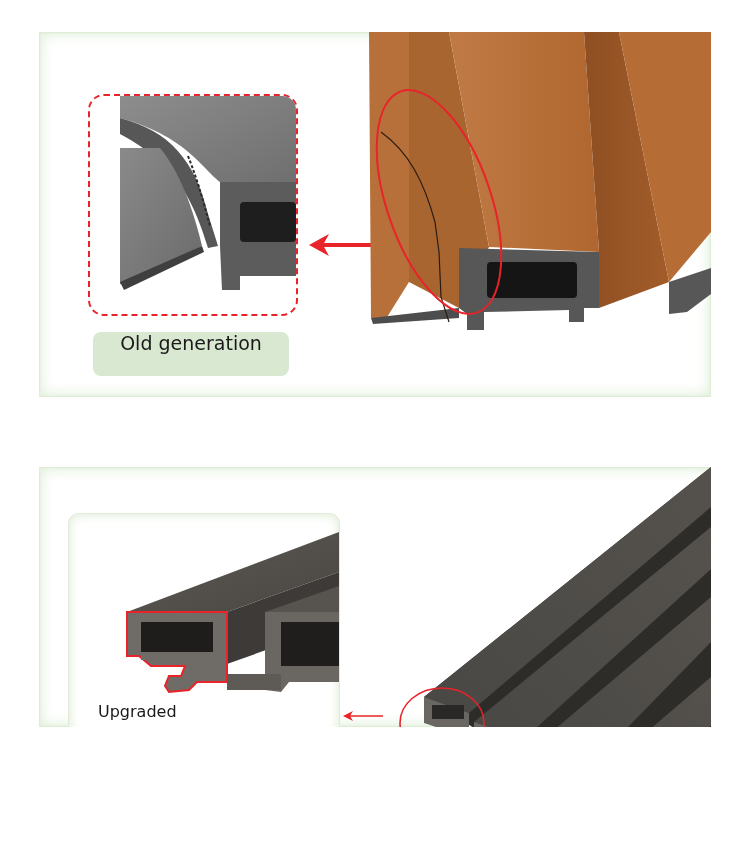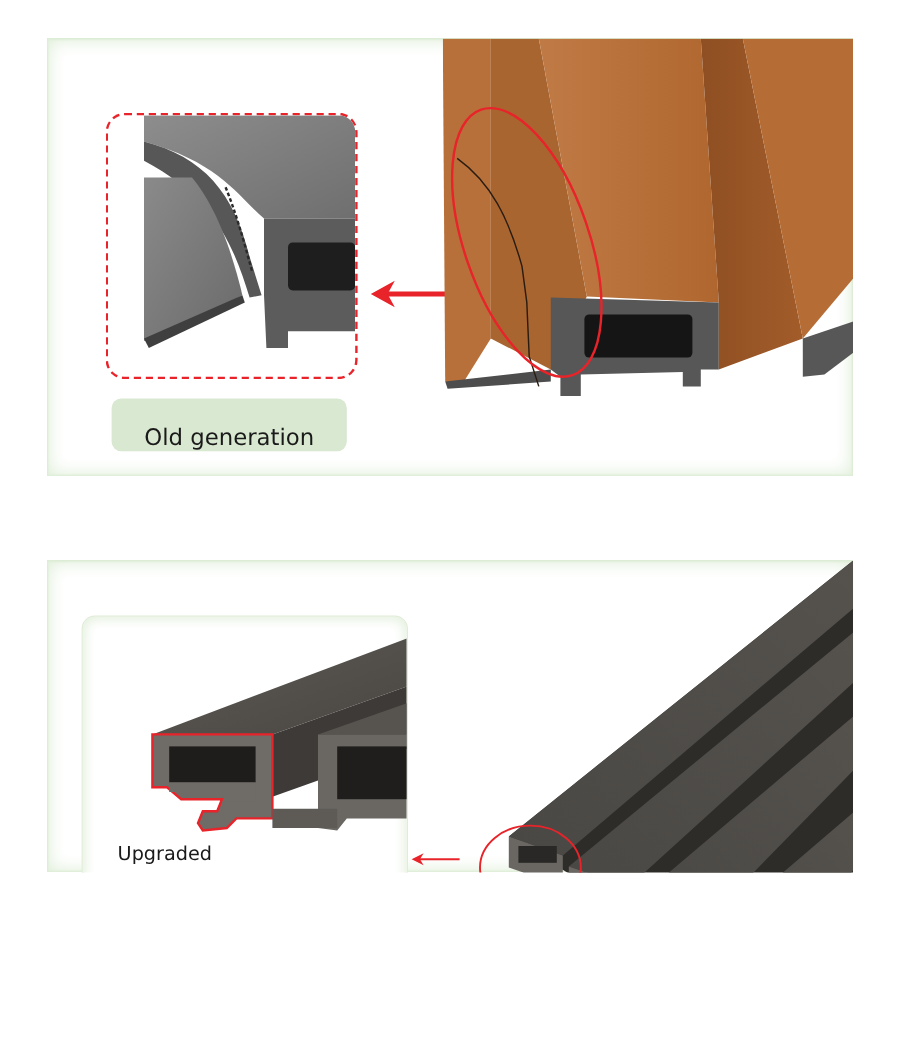--- a/index.html
+++ b/index.html
@@ -18,21 +18,21 @@
 
     
     .inset-old {
       left: 49px; top: 62px; width: 206px; height: 218px;
       border: 2px dashed #e8232a; border-radius: 16px; overflow: hidden;
       background: #ffffff;
     }
     .badge-old {
       left: 54px; top: 300px; width: 196px; height: 44px;
       background: #d9e8d0; border-radius: 8px;
-      display: flex; align-items: flex-end; justify-content: center;
+      display: flex; align-items: flex-start; justify-content: center;
       font-size: 19px; color: #1a1a1a;
     }
     .arrow-top { left: 268px; top: 200px; width: 80px; height: 26px; }
 
     .product-orange { left: 330px; top: 0px; width: 342px; height: 300px; }
 
     
     .inset-new {
       left: 30px; top: 47px; width: 270px; height: 272px;
       border-radius: 10px; background: #ffffff; overflow: hidden;

